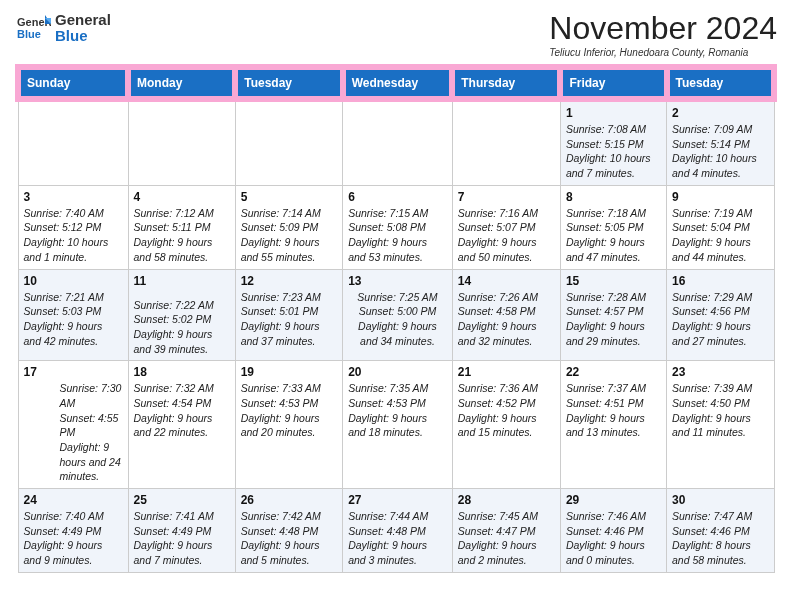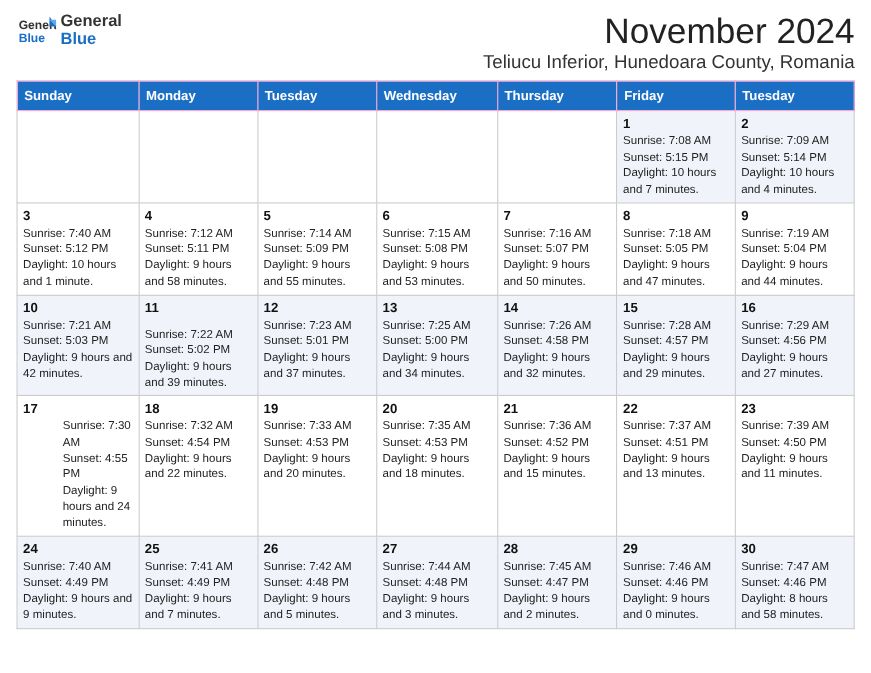--- a/index.html
+++ b/index.html
@@ -17,36 +17,36 @@
       margin-bottom: 6px;
     }
     .logo {
       display: flex;
       align-items: center;
       gap: 4px;
     }
     .logo-icon {
       width: 36px; height: 36px;
     }
-    .title-area { text-align: right; }
+    .title-area { }
     .month-title { font-size: 32px; font-weight: normal; color: #222; }
-    .location-title { font-size: 17px; color: #333; }
+    .location-title { font-size: 10px; color: #333; font-style: italic; }
     .calendar-table {
       width: 100%;
       border-collapse: collapse;
       font-size: 11px;
     }
     .calendar-table th {
       background-color: #1a6fc4;
       color: #fff;
       text-align: left;
       padding: 6px 6px;
       font-size: 12px;
       font-weight: bold;
-      border: 1px solid #f9a8d4;
+      border: 6px solid #f9a8d4;
     }
     .calendar-table td {
       vertical-align: top;
       border: 1px solid #ccc;
       padding: 4px 5px;
       height: 82px;
       width: 113px;
     }
     .calendar-table tr:nth-child(odd) td {
       background-color: #f0f4fa;
@@ -57,20 +57,21 @@
     .day-number {
       font-weight: bold;
       font-size: 12px;
       margin-bottom: 2px;
       color: #111;
     }
     .day-info {
       color: #222;
       font-size: 10.5px;
       line-height: 1.4;
+      font-style: italic;
     }
     .empty { background-color: #fff !important; }
   </style>
 </head>
 <body>
 
 <div class="header-area">
   <div class="logo">
     <svg class="logo-icon" viewBox="0 0 36 36" xmlns="http://www.w3.org/2000/svg">
       <text x="2" y="16" font-size="11" font-weight="bold" fill="#333" font-family="Arial">General</text>
@@ -179,21 +180,21 @@
 Daylight: 9 hours and 39 minutes.</div>
         </td>
         <td>
           <div class="day-number">12</div>
           <div class="day-info" style="white-space: pre-line;">Sunrise: 7:23 AM
 Sunset: 5:01 PM
 Daylight: 9 hours and 37 minutes.</div>
         </td>
         <td>
           <div class="day-number">13</div>
-          <div class="day-info" style="white-space: pre-line;">Sunrise: 7:25 AM
+          <div class="day-info" style="white-space: pre-line; text-align: center;">Sunrise: 7:25 AM
 Sunset: 5:00 PM
 Daylight: 9 hours and 34 minutes.</div>
         </td>
         <td>
           <div class="day-number">14</div>
           <div class="day-info" style="white-space: pre-line;">Sunrise: 7:26 AM
 Sunset: 4:58 PM
 Daylight: 9 hours and 32 minutes.</div>
         </td>
         <td>

